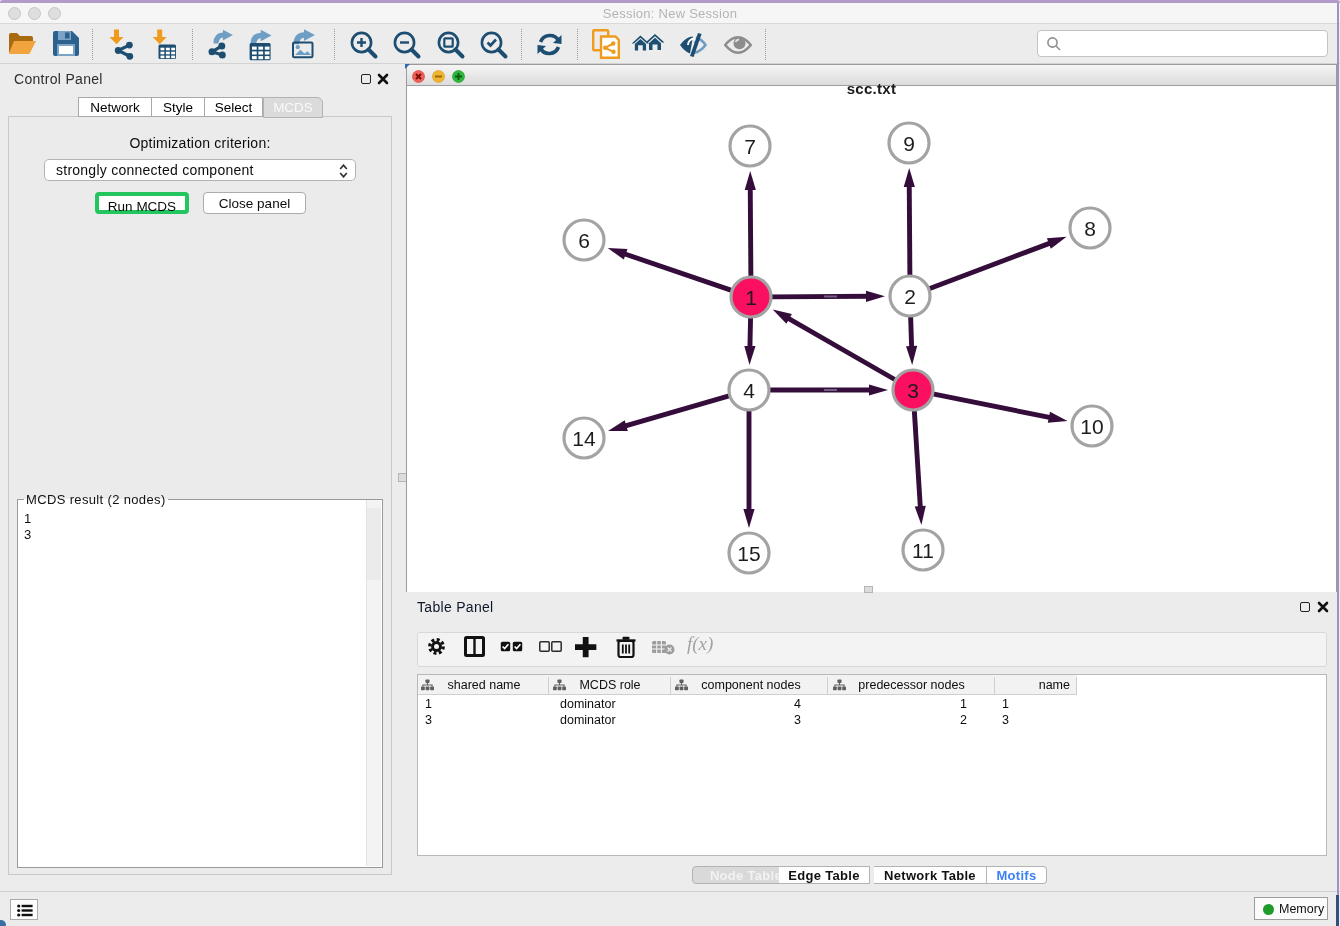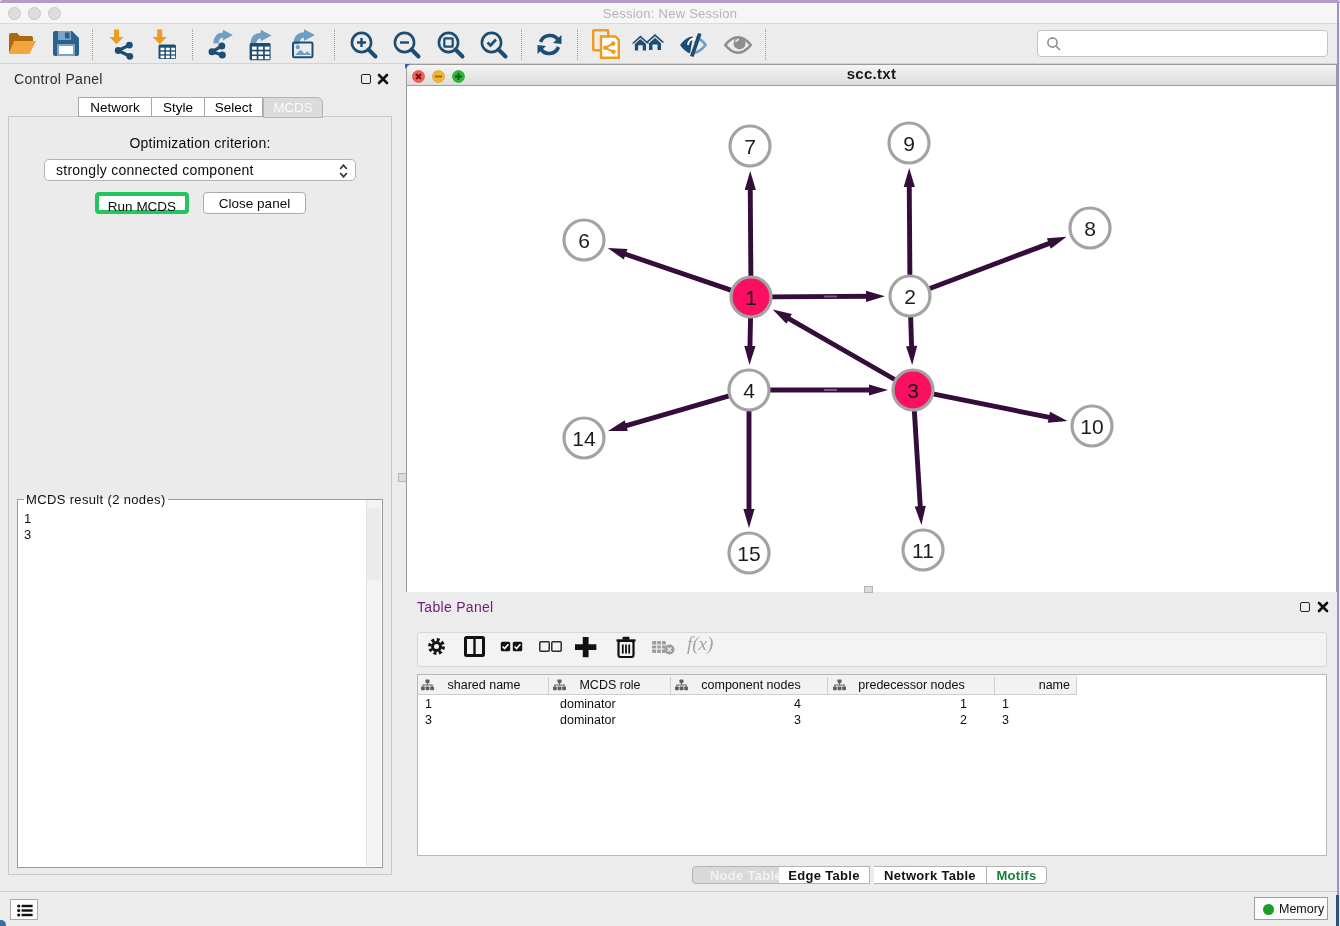--- a/index.html
+++ b/index.html
@@ -181,21 +181,21 @@
   <legend style="font-size:13px;letter-spacing:0.35px;margin-left:6px;padding:0 2px;color:#111">MCDS result (2 nodes)</legend>
 </fieldset>
 <div class="abs" style="left:366px;top:500px;width:15px;height:366px;background:#f3f3f3;border-left:1px solid #e2e2e2"></div>
 <div class="abs" style="left:367px;top:508px;width:14px;height:72px;background:#ebebeb;border-radius:2px"></div>
 <div class="abs" style="left:24px;top:511px;font-size:13px;line-height:16px;color:#111">1<br>3</div>
 
 <div class="abs" style="left:398px;top:473px;width:9px;height:9px;background:#dcdcdc;border:1px solid #b5b5b5"></div>
 
 <div class="abs" style="left:406px;top:64px;width:931px;height:528px;border:1px solid #9b9b9b;border-bottom:none;background:#fff">
   <div style="height:21px;background:linear-gradient(#f5f5f5,#dcdcdc);border-bottom:1px solid #9f9f9f;position:relative">
-    <div style="text-align:center;font-size:15px;font-weight:bold;letter-spacing:0.3px;color:#1a1a1a;padding-top:0">scc.txt</div>
+    <div style="text-align:center;font-size:15px;font-weight:bold;letter-spacing:0.3px;color:#1a1a1a;padding-top:15px">scc.txt</div>
   </div>
 </div>
 <svg class="abs" style="left:412px;top:69.5px" width="54" height="14" viewBox="0 0 54 14">
   <circle cx="6.5" cy="6.5" r="6" fill="#ef6057" stroke="#d44c42" stroke-width="0.7"></circle>
   <path d="M4 4 L9 9 M9 4 L4 9" stroke="#7e0f07" stroke-width="2"></path>
   <circle cx="26.5" cy="6.5" r="6" fill="#f0b42e" stroke="#daa026" stroke-width="0.7"></circle>
   <path d="M23 6.5 L30 6.5" stroke="#9a6e06" stroke-width="2"></path>
   <circle cx="46.5" cy="6.5" r="6" fill="#2fb53c" stroke="#27a032" stroke-width="0.7"></circle>
   <path d="M43 6.5 L50 6.5 M46.5 3 L46.5 10" stroke="#0a5c12" stroke-width="1.8"></path>
 </svg>
@@ -253,21 +253,21 @@
     <circle cx="685" cy="340" r="20" fill="#ffffff" stroke="#a3a3a3" stroke-width="3.2"></circle>
     <text x="685" y="340" dy="0.36em" text-anchor="middle" font-size="21" fill="#1c1c1c">10</text>
     <circle cx="342" cy="467" r="20" fill="#ffffff" stroke="#a3a3a3" stroke-width="3.2"></circle>
     <text x="342" y="467" dy="0.36em" text-anchor="middle" font-size="21" fill="#1c1c1c">15</text>
     <circle cx="516" cy="464" r="20" fill="#ffffff" stroke="#a3a3a3" stroke-width="3.2"></circle>
     <text x="516" y="464" dy="0.36em" text-anchor="middle" font-size="21" fill="#1c1c1c">11</text>
   </svg>
 
 <div class="abs" style="left:864px;top:586px;width:9px;height:7px;background:#dcdcdc;border:1px solid #b5b5b5"></div>
 
-<div class="abs" style="left:417px;top:599px;font-size:14px;letter-spacing:0.3px;color:#701a75">Table Panel</div>
+<div class="abs" style="left:417px;top:599px;font-size:14px;letter-spacing:0.3px;color:#0f172a">Table Panel</div>
 <div class="abs" style="left:1300px;top:602px;width:10px;height:10px;border:1.6px solid #222;border-radius:2px"></div>
 <svg class="abs" style="left:1317px;top:601px" width="12" height="12" viewBox="0 0 12 12">
  <path d="M2 2 L10 10 M10 2 L2 10" stroke="#111" stroke-width="2.6" stroke-linecap="round"></path>
   </svg>
 
 <div class="abs" style="left:417px;top:632px;width:910px;height:35px;background:#f3f3f3;border:1px solid #d8d8d8;border-radius:3px"></div>
 <svg style="position:absolute;left:427px;top:637px" width="19" height="19" viewBox="0 0 19 19">
     <circle cx="9.5" cy="9.5" r="6.7" fill="none" stroke="#111" stroke-width="3.4" stroke-dasharray="2.9 2.36"></circle>
     <circle cx="9.5" cy="9.5" r="5.4" fill="#111"></circle>
     <circle cx="9.5" cy="9.5" r="2.5" fill="#f3f3f3"></circle>
@@ -387,21 +387,21 @@
 <div class="abs" style="left:425px;top:713px;font-size:12.5px;color:#0d0d0d">3</div>
 <div class="abs" style="left:560px;top:713px;font-size:12.5px;color:#0d0d0d">dominator</div>
 <div class="abs" style="left:741px;top:713px;width:60px;text-align:right;font-size:12.5px;color:#0d0d0d">3</div>
 <div class="abs" style="left:907px;top:713px;width:60px;text-align:right;font-size:12.5px;color:#0d0d0d">2</div>
 <div class="abs" style="left:1002px;top:713px;font-size:12.5px;color:#0d0d0d">3</div>
 
 <div class="abs" style="left:692px;top:866px;height:18px;font-size:13px;font-weight:bold;letter-spacing:0.3px">
   <div class="abs" style="left:0;width:91px;height:18px;background:#d9d9d9;border:1px solid #b3b3b3;border-radius:4px 0 0 4px;text-align:right;line-height:17px;color:#f2f2f2">Node Table</div>
   <div class="abs" style="left:87px;width:91px;height:18px;background:#fff;border:1px solid #b3b3b3;border-left:none;text-align:center;line-height:17px;color:#111">Edge Table</div>
   <div class="abs" style="left:182px;width:113px;height:18px;background:#fff;border:1px solid #b3b3b3;border-left:none;text-align:center;line-height:17px;color:#111">Network Table</div>
-  <div class="abs" style="left:295px;width:60px;height:18px;background:#fff;border:1px solid #b3b3b3;border-left:none;border-radius:0 4px 4px 0;text-align:center;line-height:17px;color:#15803d">Motifs</div>
+  <div class="abs" style="left:295px;width:60px;height:18px;background:#fff;border:1px solid #b3b3b3;border-left:none;border-radius:0 4px 4px 0;text-align:center;line-height:17px;color:#3b82f6">Motifs</div>
 </div>
 
 <div class="abs" style="left:0;top:891px;width:1340px;height:1px;background:#cfcfcf"></div>
 <div class="abs" style="left:10px;top:899px;width:28px;height:21px;background:#fdfdfd;border:1px solid #aaa">
   <svg style="position:absolute;left:6px;top:4px" width="16" height="13" viewBox="0 0 16 13">
    <g fill="#111">
         <circle cx="1.7" cy="2" r="1.6"></circle>
         <circle cx="1.7" cy="6.5" r="1.6"></circle>
         <circle cx="1.7" cy="11" r="1.6"></circle>
    <rect x="4.6" y="0.8" width="11" height="2.4"></rect>

